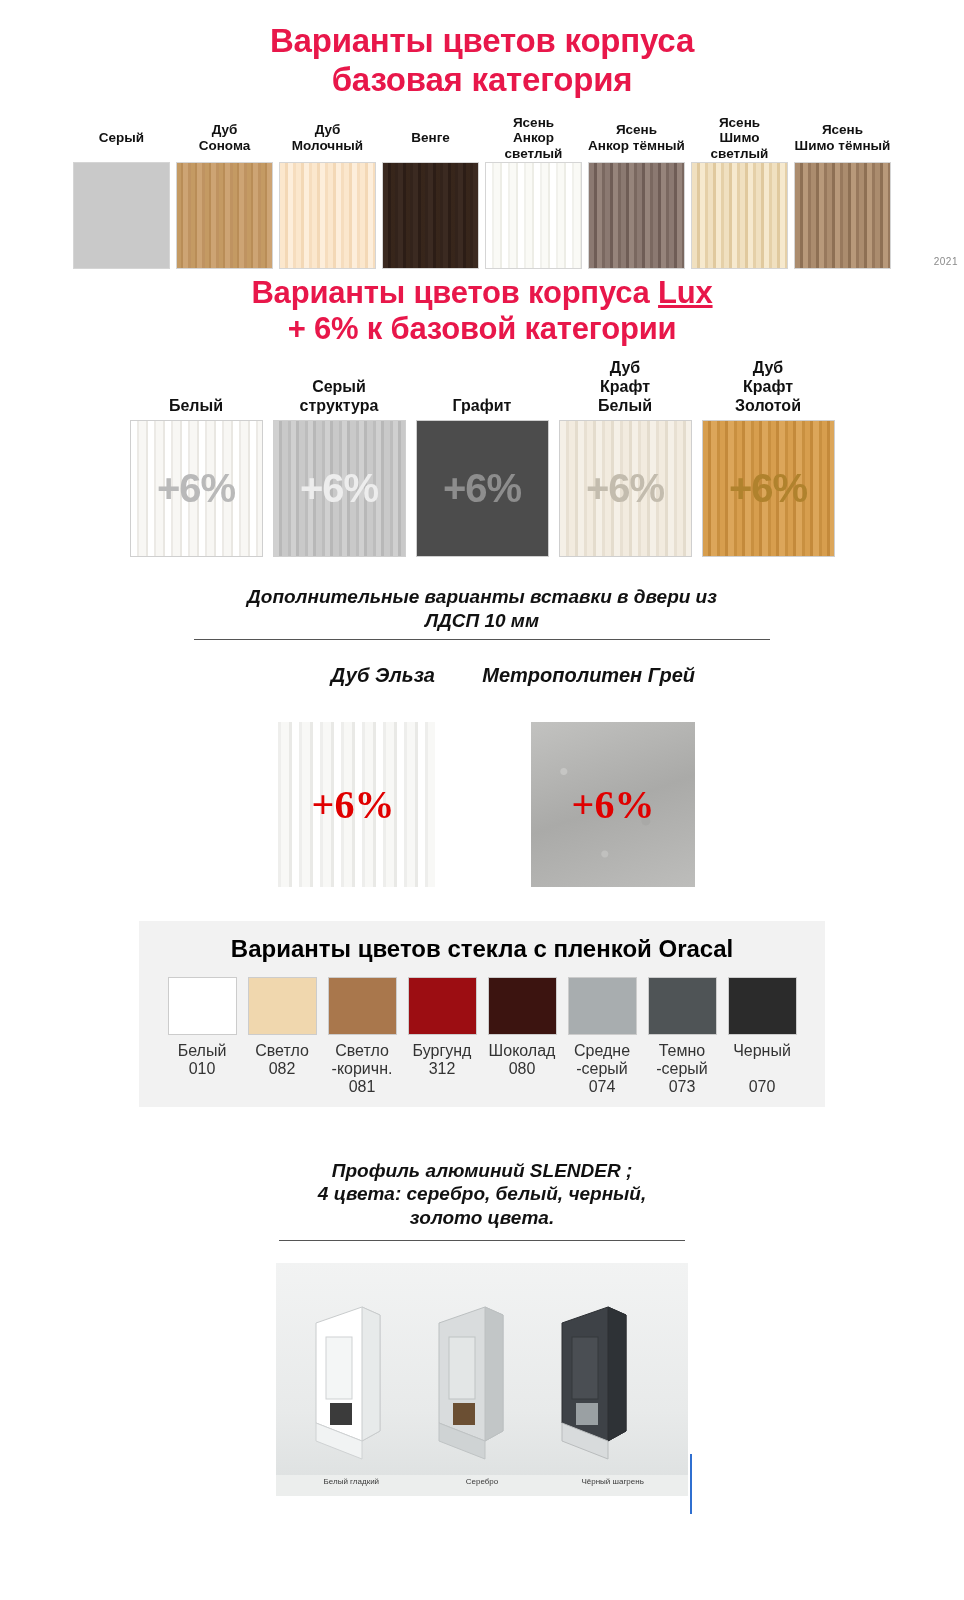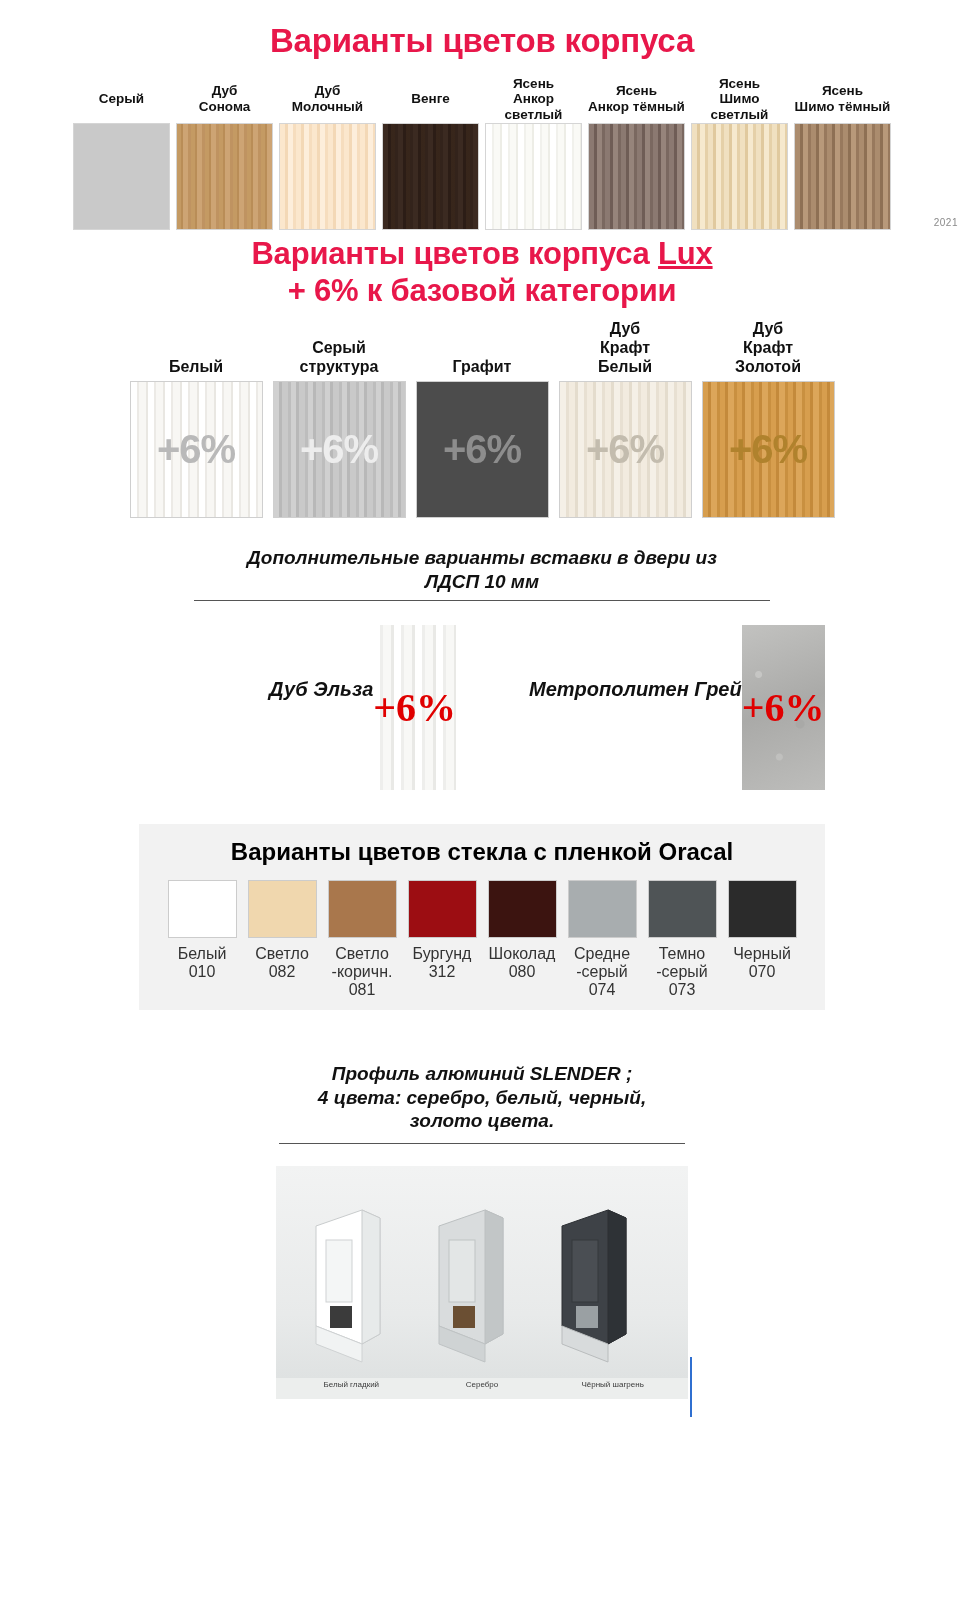--- a/index.html
+++ b/index.html
@@ -124,22 +124,22 @@
   
   .insert-row {
     display: flex;
     justify-content: center;
     gap: 94px;
     margin-top: 24px;
   }
   .insert-cell {
     width: 166px;
     display: flex;
-    flex-direction: row;
-    align-items: center;
+    flex-direction: column;
+    align-items: flex-end;
   }
   .insert-label {
     font-size: 20px;
     font-weight: bold;
     font-style: italic;
     color: #111;
     text-align: center;
     margin-bottom: 35px;
     white-space: nowrap;
   }
@@ -226,20 +226,21 @@
     background: #2f6fd0;
   }
 </style>
 </head>
 <body>
 
 <div class="page">
 
   <div class="title-red title-1">
     <div>Варианты цветов корпуса</div>
+    <div>базовая категория</div>
   </div>
 
   <div class="base-row">
     <div class="base-cell">
       <div class="base-label">Серый</div>
       <div class="swatch-base" style="background:#c9c9c9;"></div>
     </div>
     <div class="base-cell">
       <div class="base-label">Дуб
 Сонома</div>
@@ -398,21 +399,21 @@
       </div>
       <div class="oracal-cell">
         <div class="swatch-oracal" style="background:#4f5456;"></div>
         <div class="oracal-label">Темно
 -серый</div>
         <div class="oracal-label" style="margin-top:0;">073</div>
       </div>
       <div class="oracal-cell">
         <div class="swatch-oracal" style="background:#2b2b2b;"></div>
         <div class="oracal-label">Черный</div>
-        <div class="oracal-label" style="margin-top:0;">070</div>
+        <div class="oracal-label" style="margin-top:18px;">070</div>
       </div>
     </div>
   </div>
 
   <div class="profile-caption">
     <div class="subtitle-italic">Профиль алюминий SLENDER ;</div>
     <div class="subtitle-italic">4 цвета: серебро, белый, черный,</div>
     <div class="subtitle-italic">золото цвета.</div>
     <div class="rule" style="width:406px;margin-top:10px;"></div>
   </div>

